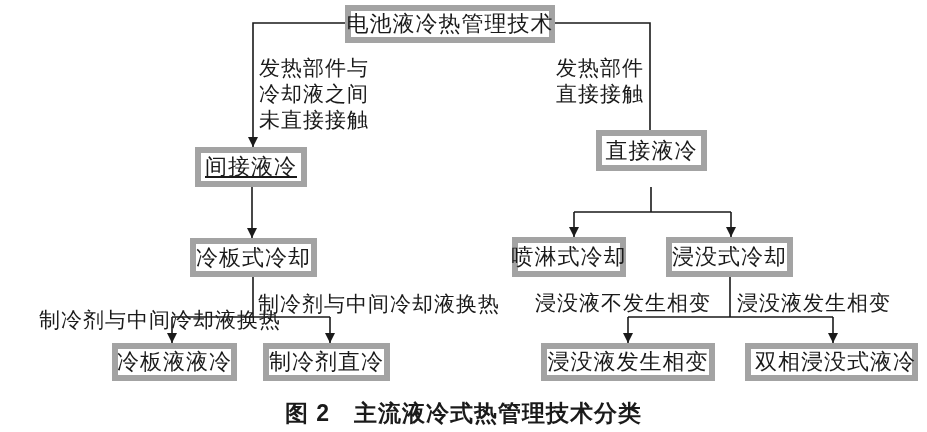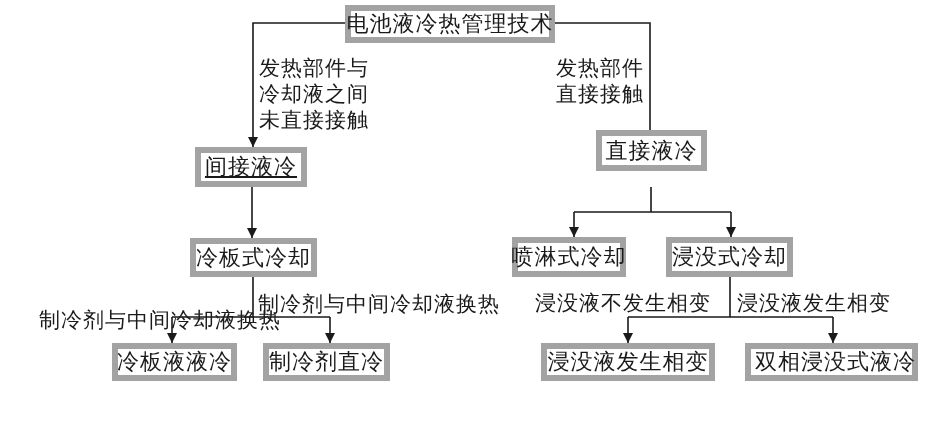--- a/index.html
+++ b/index.html
@@ -106,14 +106,15 @@
   </div>
 
   <div class="edge-label" style="left:0px;top:307px;padding-left:39px;">制冷剂与中间冷却液换热</div>
 
   <div class="edge-label" style="left:258px;top:291px;">制冷剂与中间冷却液换热</div>
 
   <div class="edge-label" style="left:535px;top:290px;">浸没液不发生相变</div>
 
   <div class="edge-label" style="left:737px;top:290px;">浸没液发生相变</div>
 
+  <div class="caption">图 2　主流液冷式热管理技术分类</div>
 
 </div>
 
 </body></html>

